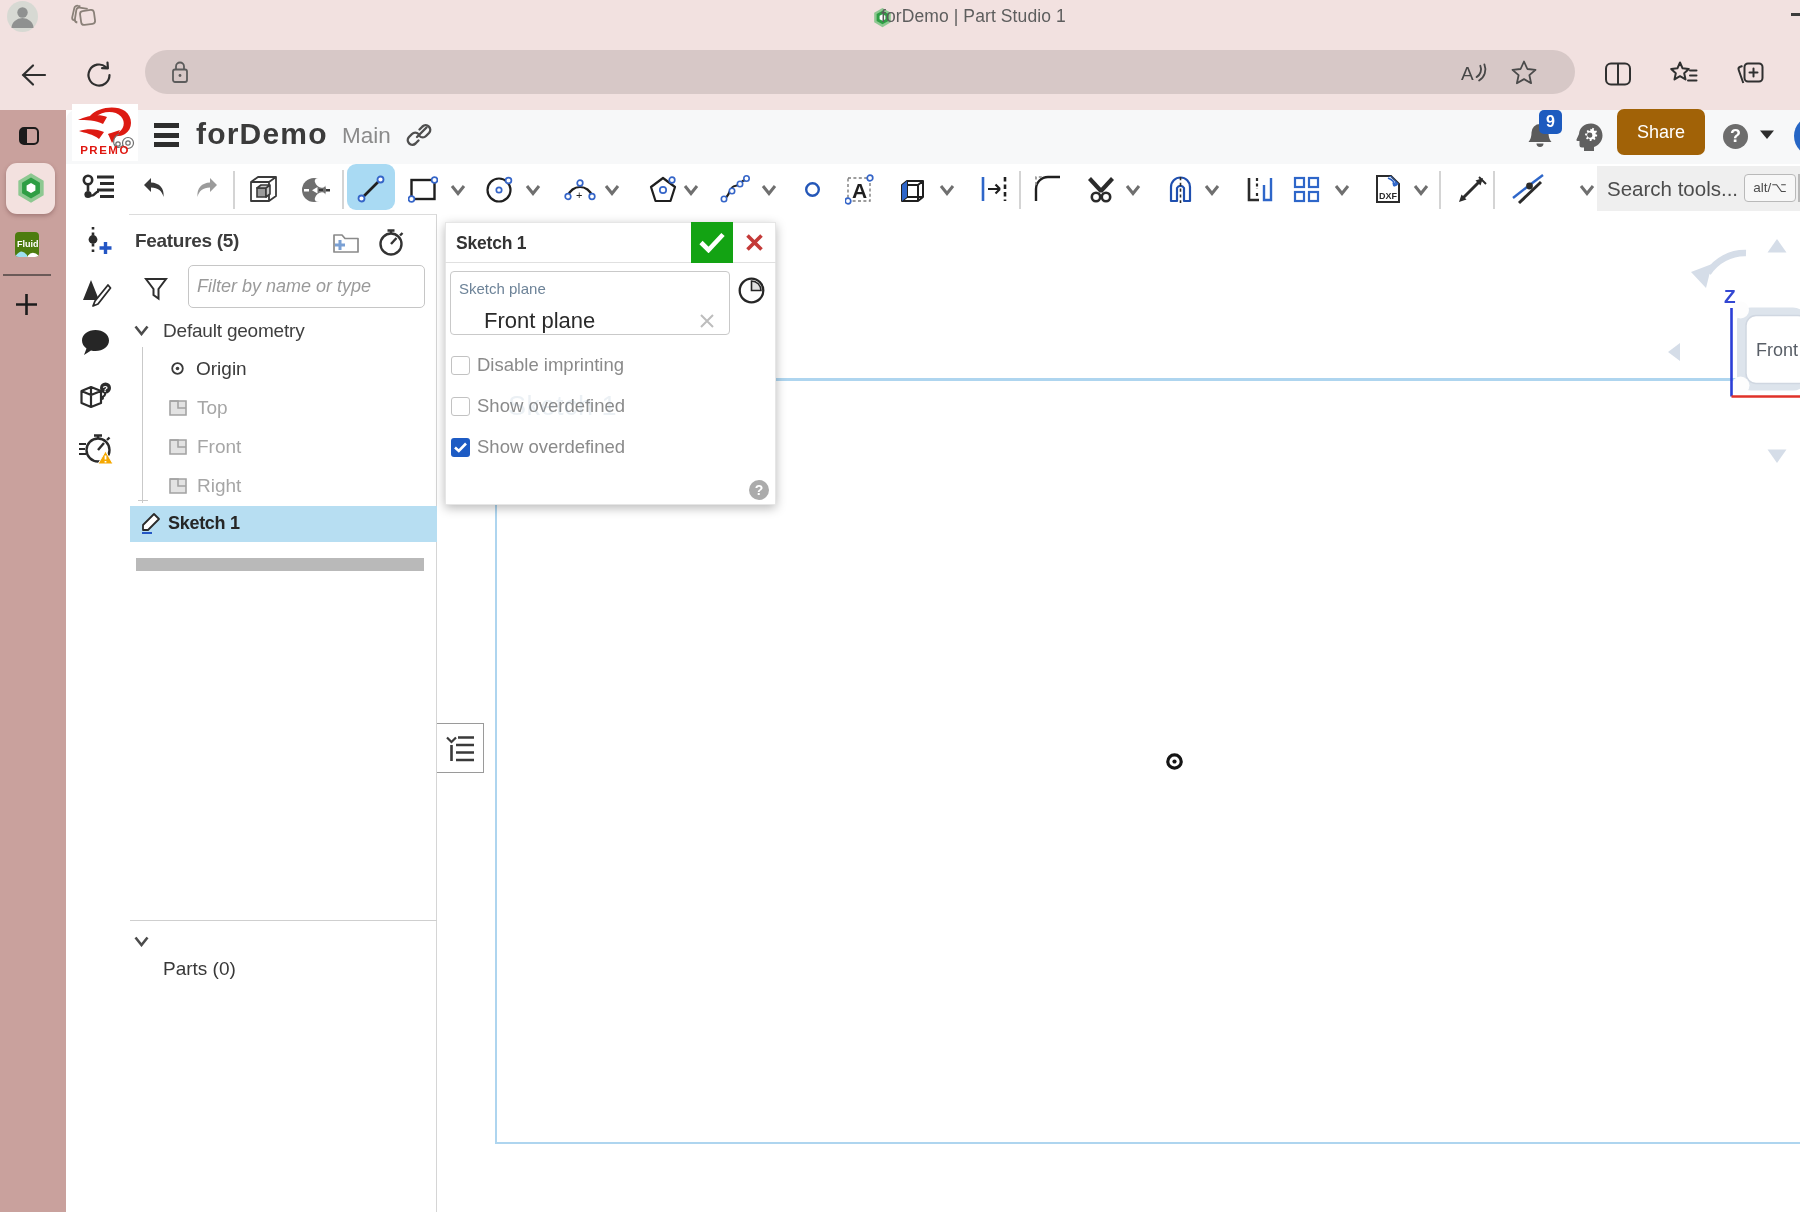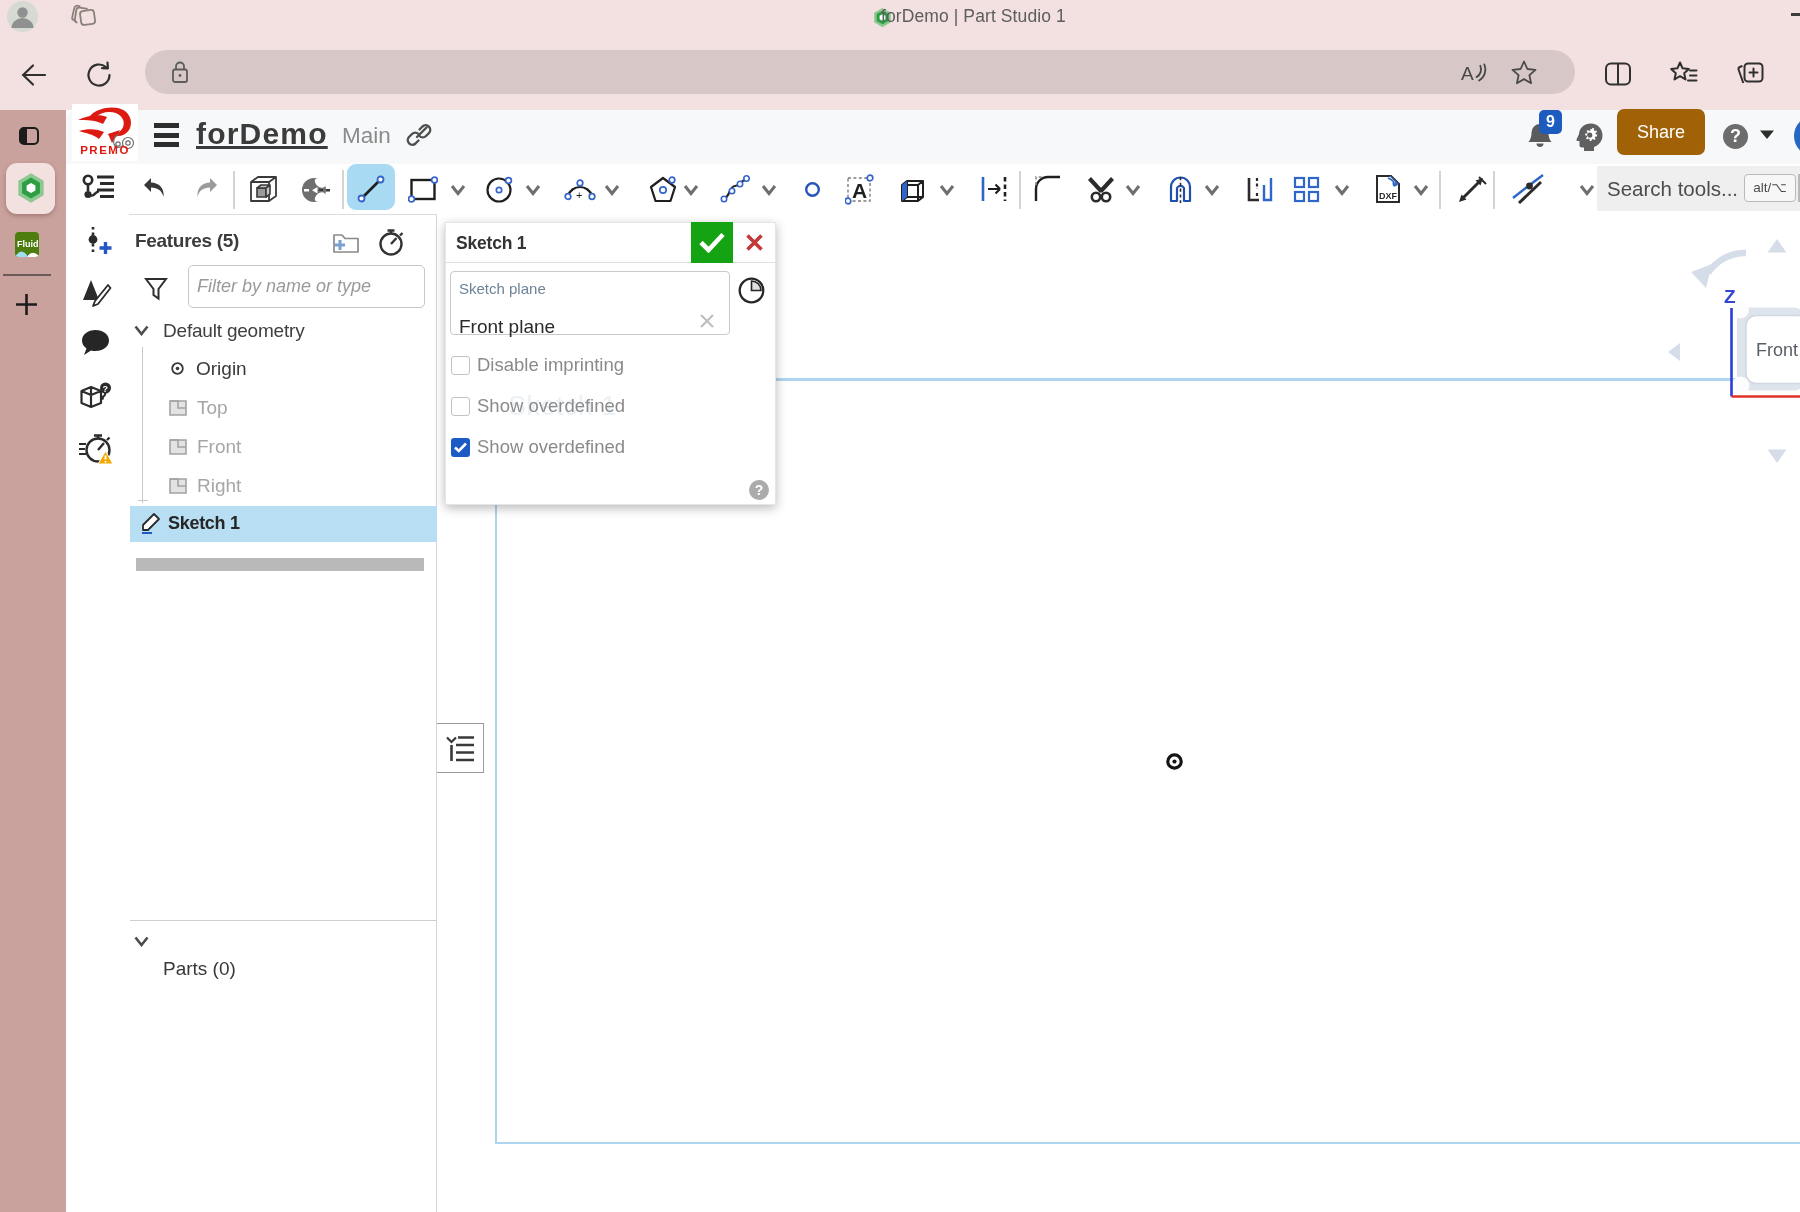--- a/index.html
+++ b/index.html
@@ -139,21 +139,21 @@
     <circle cx="6" cy="12" r="2.2"></circle>
     <circle cx="16" cy="11" r="5.5"></circle>
     <circle cx="16" cy="11" r="2.2"></circle>
   </g>
 </svg>
 <div class="abs" style="left:74px;top:144px;width:62px;font-size:11.5px;font-weight:bold;color:#e01710;letter-spacing:1.5px;text-align:center;">PREMO</div>
 
 <div class="abs" style="left:154px;top:123px;width:25px;height:5px;background:#2d2d2d;"></div>
 <div class="abs" style="left:154px;top:132.5px;width:25px;height:5px;background:#2d2d2d;"></div>
 <div class="abs" style="left:154px;top:142px;width:25px;height:5px;background:#2d2d2d;"></div>
-<div class="abs" style="left:196px;top:117px;font-size:30px;font-weight:bold;color:#3b3b3b;letter-spacing:1.2px;text-decoration:underline;">forDemo</div>
+<div class="abs" style="left:196px;top:117px;font-size:30px;font-weight:bold;color:#3b3b3b;letter-spacing:1.2px;">forDemo</div>
 <div class="abs" style="left:342px;top:123px;font-size:22.5px;color:#8b8b8b;">Main</div>
 <svg class="icon" style="left:406px;top:122px" width="26" height="26" viewBox="0 0 26 26">
   <g fill="none" stroke="#4f4f4f" stroke-width="2.4" stroke-linecap="round">
     <path d="M11 15 L20.5 5.5"></path>
     <path d="M13.5 7.5 L16.5 4.5 a4.6 4.6 0 0 1 6.5 6.5 L20 14 a4.6 4.6 0 0 1 -6.5 0"></path>
     <path d="M12.5 18.5 L9.5 21.5 a4.6 4.6 0 0 1 -6.5-6.5 L6 12 a4.6 4.6 0 0 1 6.5 0"></path>
   </g>
 </svg>
 
 <svg class="icon" style="left:1526px;top:122px" width="28" height="28" viewBox="0 0 28 28">
@@ -513,21 +513,21 @@
 <div class="abs" style="left:456px;top:233px;font-size:17.5px;font-weight:bold;color:#333;letter-spacing:-0.2px;">Sketch 1</div>
 <div class="abs" style="left:691px;top:222px;width:42px;height:41px;background:#13a313;"></div>
 <svg class="icon" style="left:699px;top:232px" width="26" height="21" viewBox="0 0 26 21">
   <path d="M2 10.5 L9.5 18 L24 2.5" fill="none" stroke="#fff" stroke-width="4.6"></path>
 </svg>
 <svg class="icon" style="left:745px;top:233px" width="19" height="19" viewBox="0 0 19 19">
   <path d="M2.5 2.5 L16.5 16.5 M16.5 2.5 L2.5 16.5" stroke="#c43a38" stroke-width="3.6"></path>
 </svg>
 <div class="abs" style="left:450px;top:271px;width:280px;height:64px;border:1px solid #c9c9c9;border-radius:4px;"></div>
 <div class="abs" style="left:459px;top:280px;font-size:15px;color:#6d8398;">Sketch plane</div>
-<div class="abs" style="left:459px;top:308px;font-size:19px;color:#2a2a2a;margin-top:8px;">Front plane</div>
+<div class="abs" style="left:484px;top:308px;font-size:22px;color:#2a2a2a;">Front plane</div>
 <svg class="icon" style="left:699px;top:313px" width="16" height="16" viewBox="0 0 16 16">
   <path d="M2 2 L14 14 M14 2 L2 14" stroke="#bdbdbd" stroke-width="2"></path>
 </svg>
 <svg class="icon" style="left:738px;top:277px" width="27" height="27" viewBox="0 0 27 27">
   <circle cx="13.5" cy="13.5" r="11.8" fill="#fff" stroke="#262626" stroke-width="2.3"></circle>
   <path d="M13.5 13.5 L13.5 4 A9.5 9.5 0 0 1 23 13.5 Z" fill="#e0e0e0" stroke="#262626" stroke-width="1.6"></path>
 </svg>
 <div class="abs" style="left:451px;top:356px;width:19px;height:19px;border:1.5px solid #c2c2c2;border-radius:3px;background:#fff;"></div>
 <div class="abs" style="left:477px;top:354px;font-size:18.5px;color:#8a8a8a;">Disable imprinting</div>
 <div class="abs" style="left:451px;top:396.5px;width:19px;height:19px;border:1.5px solid #c2c2c2;border-radius:3px;background:#fff;"></div>

